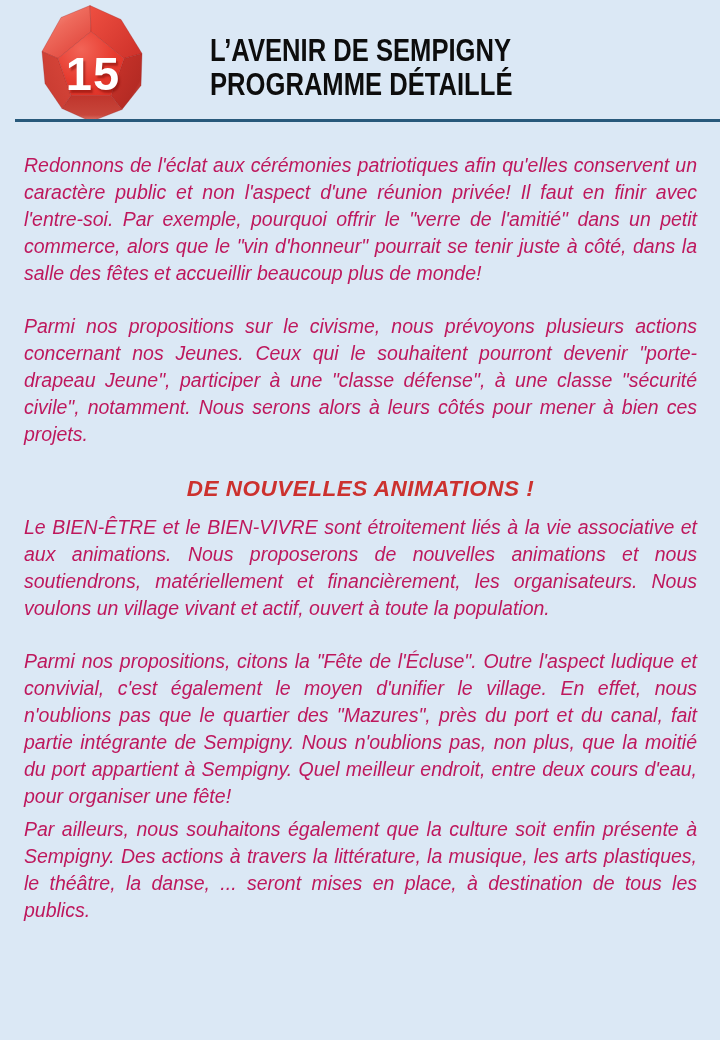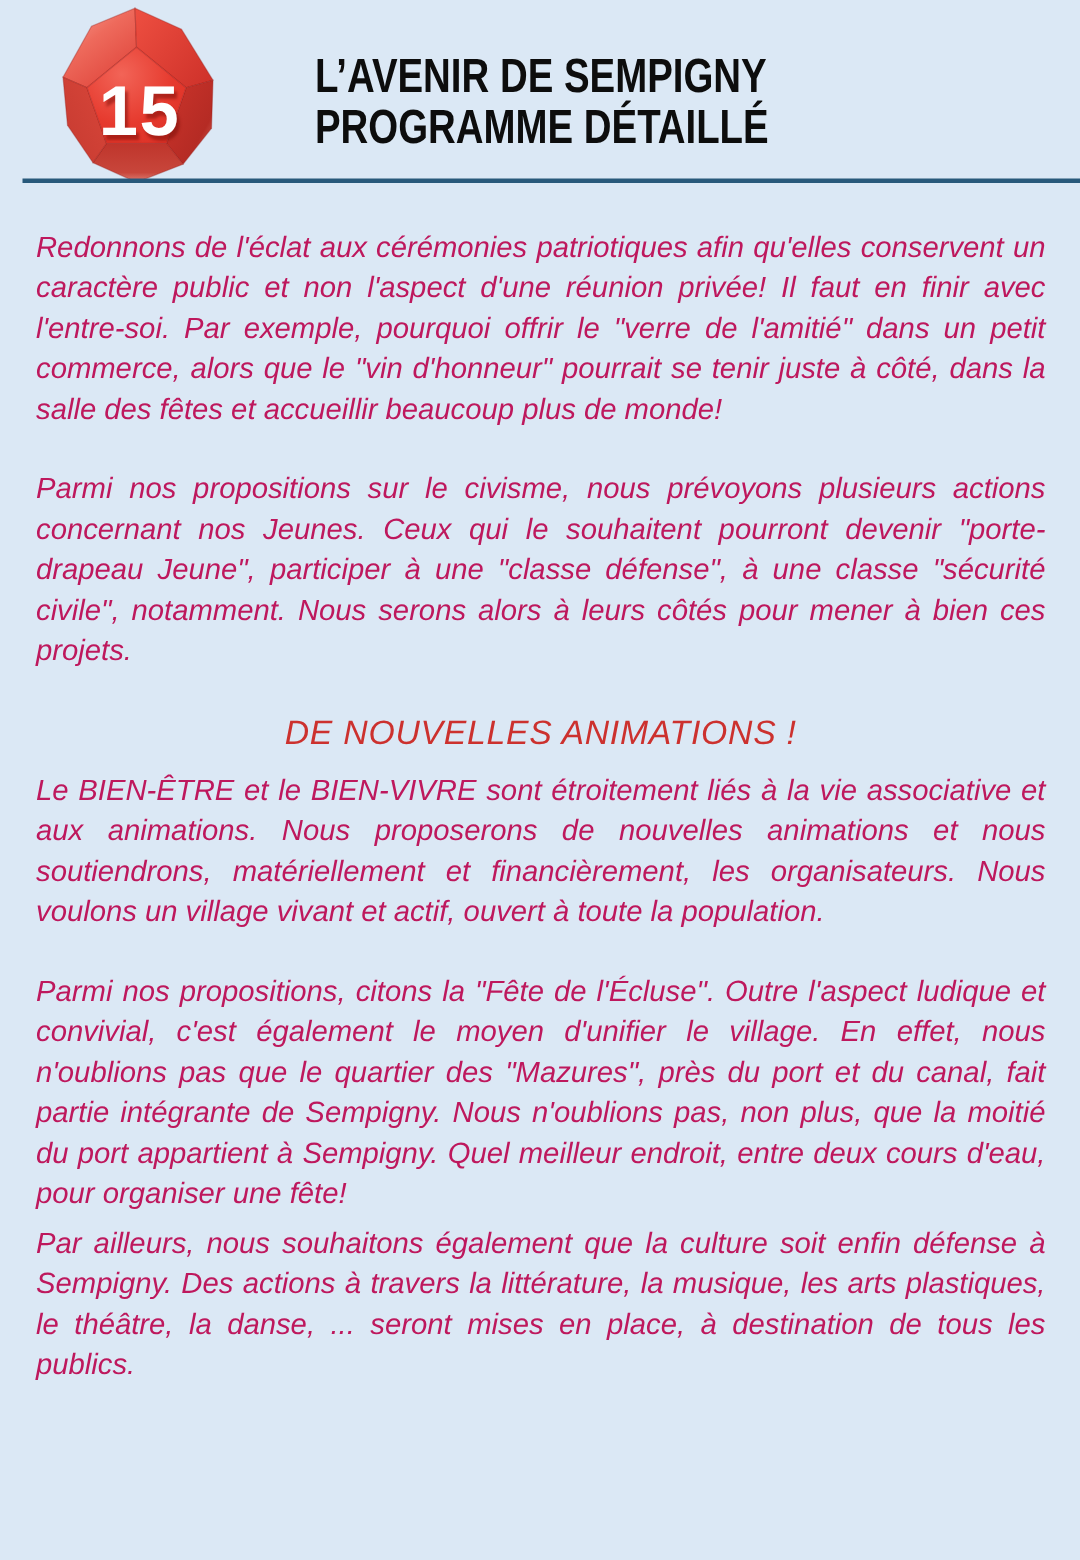--- a/index.html
+++ b/index.html
@@ -41,21 +41,21 @@
     font-size: 19.5px; line-height: 27px;
     color: #be185d;
     text-align: justify;
   }
   main p.tight { margin-top: -20px; }
   h2.section-heading {
     margin: 6px 0 10px 0;
     height: 30px; line-height: 30px;
     text-align: center;
     color: #cc312e;
-    font-style: italic; font-weight: normal;
+    font-style: italic; font-weight: bold;
     font-size: 22.5px; letter-spacing: 0.5px;
   }
 </style>
 </head>
 <body>
 
 <div class="page">
 
   <header>
     <div class="badge">
@@ -109,16 +109,16 @@
 
     <div class="rule"></div>
   </header>
 
   <main>
     <p>Redonnons de l'éclat aux cérémonies patriotiques afin qu'elles conservent un caractère public et non l'aspect d'une réunion privée! Il faut en finir avec l'entre-soi. Par exemple, pourquoi offrir le "verre de l'amitié" dans un petit commerce, alors que le "vin d'honneur" pourrait se tenir juste à côté, dans la salle des fêtes et accueillir beaucoup plus de monde!</p>
     <p>Parmi nos propositions sur le civisme, nous prévoyons plusieurs actions concernant nos Jeunes. Ceux qui le souhaitent pourront devenir "porte-drapeau Jeune", participer à une "classe défense", à une classe "sécurité civile", notamment. Nous serons alors à leurs côtés pour mener à bien ces projets.</p>
     <h2 class="section-heading">DE NOUVELLES ANIMATIONS !</h2>
     <p>Le BIEN-ÊTRE et le BIEN-VIVRE sont étroitement liés à la vie associative et aux animations. Nous proposerons de nouvelles animations et nous soutiendrons, matériellement et financièrement, les organisateurs. Nous voulons un village vivant et actif, ouvert à toute la population.</p>
     <p>Parmi nos propositions, citons la "Fête de l'Écluse". Outre l'aspect ludique et convivial, c'est également le moyen d'unifier le village. En effet, nous n'oublions pas que le quartier des "Mazures", près du port et du canal, fait partie intégrante de Sempigny. Nous n'oublions pas, non plus, que la moitié du port appartient à Sempigny. Quel meilleur endroit, entre deux cours d'eau, pour organiser une fête!</p>
-    <p class="tight">Par ailleurs, nous souhaitons également que la culture soit enfin défense à Sempigny. Des actions à travers la littérature, la musique, les arts plastiques, le théâtre, la danse, ... seront mises en place, à destination de tous les publics.</p>
+    <p class="tight">Par ailleurs, nous souhaitons également que la culture soit enfin présente à Sempigny. Des actions à travers la littérature, la musique, les arts plastiques, le théâtre, la danse, ... seront mises en place, à destination de tous les publics.</p>
   </main>
 
 </div>
 
 </body></html>

